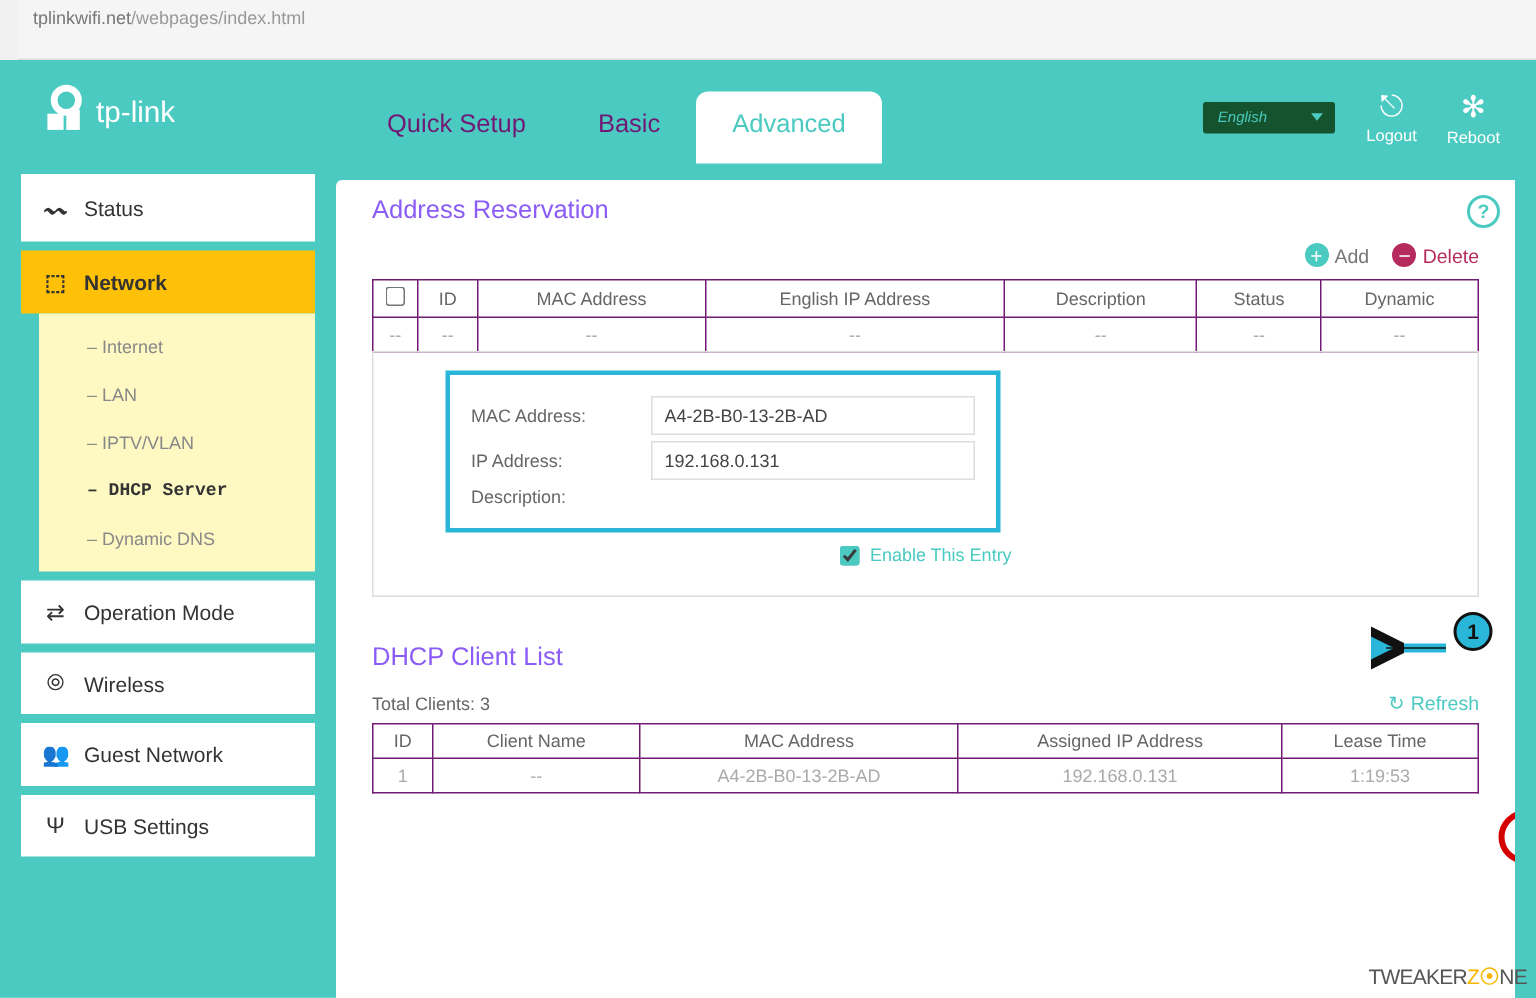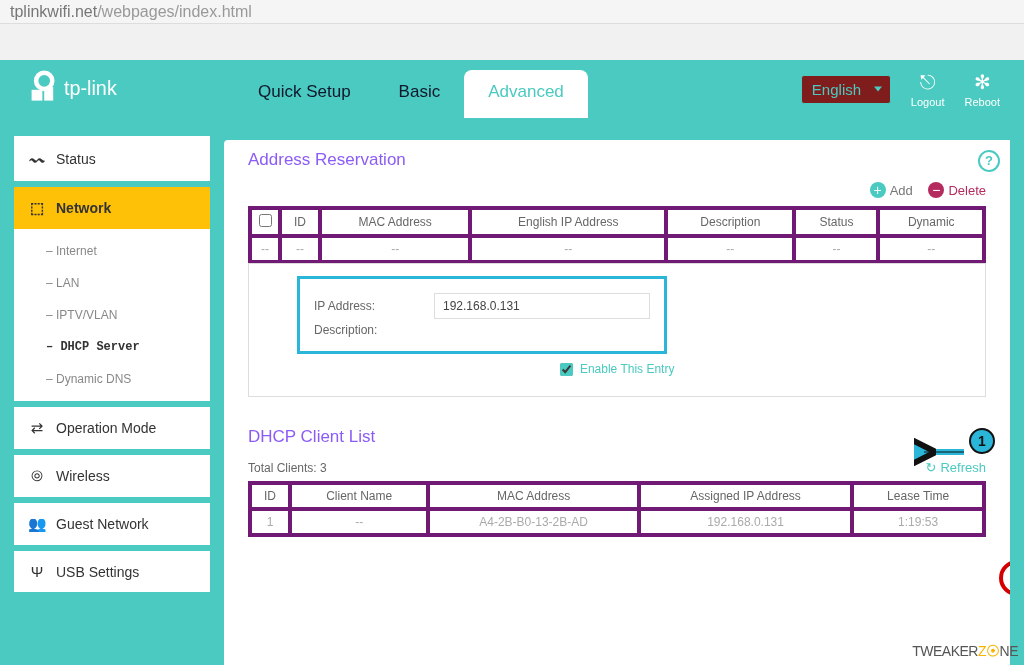--- a/index.html
+++ b/index.html
@@ -1,53 +1,53 @@
 <!DOCTYPE html>
 <html><head>
 <meta charset="utf-8">
 <style>
 * { box-sizing: border-box; margin: 0; padding: 0; }
 body { font-family: Arial, sans-serif; font-size: 13px; color: #555; background: #f1f1f1; width: 1024px; height: 665px; overflow: hidden; }
-.address-bar { background: #f5f5f5; border-bottom: 1px solid #ddd; padding: 4px 10px; font-size: 16px; color: #777; height: 24px; line-height: 16px; }
+.address-bar { background: #f5f5f5; border-bottom: 1px solid #ddd; padding: 4px 10px; font-size: 12px; color: #777; height: 40px; line-height: 16px; margin-left: 12px; }
 .ab-path { color: #999; }
 .container { background: #4acac0; padding: 0 14px; height: 641px; }
-.header { display: flex; align-items: flex-start; height: 80px; padding-top: 10px; margin-top: 36px; }
+.header { display: flex; align-items: center; height: 80px; padding-top: 10px; }
 .logo { width: 180px; padding-left: 14px; padding-bottom: 20px; }
 .logo svg { height: 36px; }
 .tabs { display: flex; align-items: flex-end; flex: 1; margin-left: 40px; }
-.tab { color: #0f172a; font-size: 17px; padding: 12px 24px 16px; cursor: pointer; }
+.tab { color: #701a75; font-size: 17px; padding: 12px 24px 16px; cursor: pointer; }
 .tab.active { background: #fff; color: #4acac0; border-top-left-radius: 8px; border-top-right-radius: 8px; font-weight: 500; }
 .header-right { display: flex; align-items: center; gap: 20px; padding-bottom: 14px; margin-right: 10px; }
-.lang-sel { background: #7f1d1d; border: 1px solid #4acac0; border-radius: 3px; padding: 5px 30px 5px 10px; color: #4acac0; position: relative; width: 90px; font-size: 15px; cursor: pointer; }
+.lang-sel { background: #14532d; border: 1px solid #4acac0; border-radius: 3px; padding: 5px 30px 5px 10px; color: #4acac0; position: relative; width: 90px; font-size: 10px; cursor: pointer; font-style: italic; }
 .lang-sel::after { content: ""; position: absolute; right: 8px; top: 50%; transform: translateY(-50%); border-left: 4px solid transparent; border-right: 4px solid transparent; border-top: 5px solid #4acac0; }
 .hdr-action { color: #fff; text-align: center; font-size: 11px; cursor: pointer; }
 .hdr-action .ico { font-size: 20px; margin-bottom: 2px; display:block;}
 .body-row { display: flex; gap: 14px; height: 560px; }
 .sidebar { width: 196px; display: flex; flex-direction: column; gap: 6px; }
 .side-item { background: #fff; padding: 12px 14px; display: flex; align-items: center; gap: 10px; cursor: pointer; font-size: 14px; color: #333; }
 .side-item.active { background: #ffc107; color: #333; font-weight: 600; }
 .side-item.status { margin-top: -4px; }
 .side-ico { width: 18px; text-align: center; font-size: 15px; }
-.submenu { background: #ffffff; padding: 6px 0; }
+.submenu { background: #fef9c3; padding: 6px 0; margin-left: 12px; }
 .sub-item { padding: 9px 8px 9px 32px; font-size: 12px; color: #888; cursor: pointer; }
 .sub-item::before { content: "– "; }
 .sub-item.active { color: #333; font-weight: 600; font-family: Liberation Mono, monospace; }
 .main { background: #fff; flex: 1; border-top-left-radius: 4px; padding: 0; overflow: auto; position: relative; }
 .help-icon { position: absolute; right: 10px; top: 10px; width: 22px; height: 22px; border: 2px solid #4acac0; border-radius: 50%; color: #4acac0; text-align: center; line-height: 18px; font-weight: bold; cursor: pointer; }
 .section { padding: 10px 24px; }
 .sec-title { font-size: 17px; color: #8b5cf6; margin-bottom: 6px; }
 .actions-row { text-align: right; padding: 6px 0 8px; }
 .act-btn { display: inline-flex; align-items: center; gap: 4px; margin-left: 12px; cursor: pointer; font-size: 13px; }
 .act-btn.add { color: #777; }
 .act-btn.add .circ { background: #4acac0; color: #fff; border-radius: 50%; width: 16px; height: 16px; line-height: 16px; text-align: center; font-size: 14px; }
 .act-btn.delete { color: #b52b5e; }
 .act-btn.delete .circ { background: #b52b5e; color: #fff; border-radius: 50%; width: 16px; height: 16px; line-height: 16px; text-align: center; font-size: 14px; }
 .act-btn.refresh { color: #4acac0; }
 .tbl { width: 100%; border: 1px solid #ddd; border-collapse: collapse; }
-.tbl th, .tbl td { border: 4px solid #701a75; padding: 4px 6px; text-align: center; font-weight: normal; font-size: 12px; color: #666; }
+.tbl th, .tbl td { border: 1px solid #701a75; padding: 4px 6px; text-align: center; font-weight: normal; font-size: 12px; color: #666; }
 .tbl th { background: #fff; }
 .tbl td { color: #aaa; }
 .cb { width: 13px; height: 13px; }
 .edit-card { border: 1px solid #ddd; margin-top: -1px; padding: 12px; }
 .form-box { border: 3px solid #29b6d8; padding: 10px 14px; width: 370px; margin-left: 36px; }
 .frow { display: flex; align-items: center; margin: 4px 0; }
 .flabel { width: 120px; font-size: 12px; color: #666; }
 .finput { flex: 1; padding: 5px 8px; border: 1px solid #ddd; font-size: 12px; color: #444; }
 .enable-row { text-align: center; padding: 8px 0; color: #4acac0; font-size: 12px; }
 .enable-row input { vertical-align: middle; margin-right: 4px; accent-color: #4acac0; }
@@ -177,20 +177,24 @@
               <td>--</td>
               <td>--</td>
               <td>--</td>
             </tr>
           </tbody>
         </table>
 
         <div class="edit-card">
           <div class="form-box">
             <div class="frow">
+              <div class="flabel">MAC Address:</div>
+              <input class="finput" value="A4-2B-B0-13-2B-AD" style="">
+            </div>
+            <div class="frow">
               <div class="flabel">IP Address:</div>
               <input class="finput" value="192.168.0.131" style="">
             </div>
             <div class="frow">
               <div class="flabel">Description:</div>
             </div>
           </div>
           <div class="enable-row">
             <label>
               <input type="checkbox" checked="" style="">

